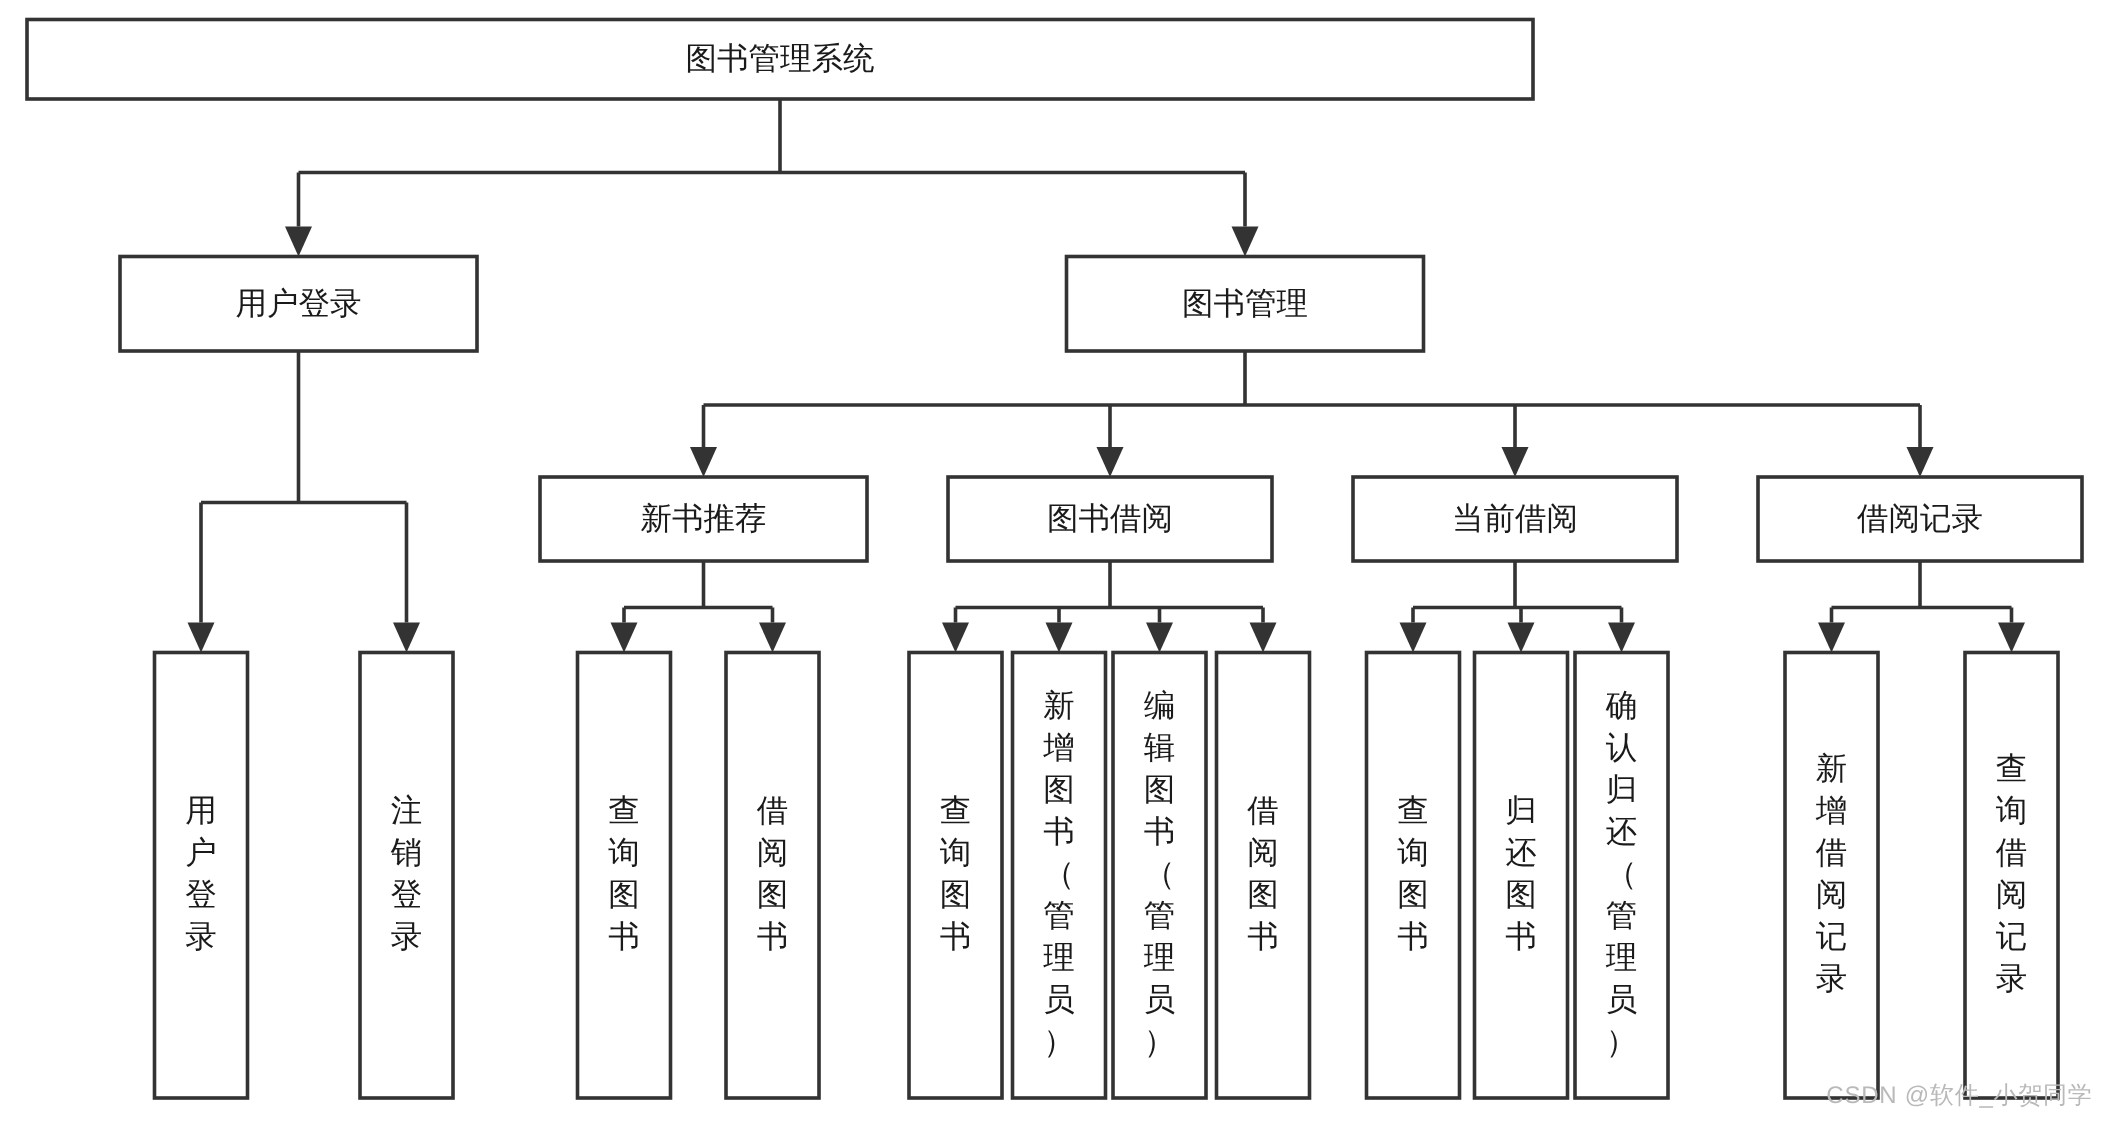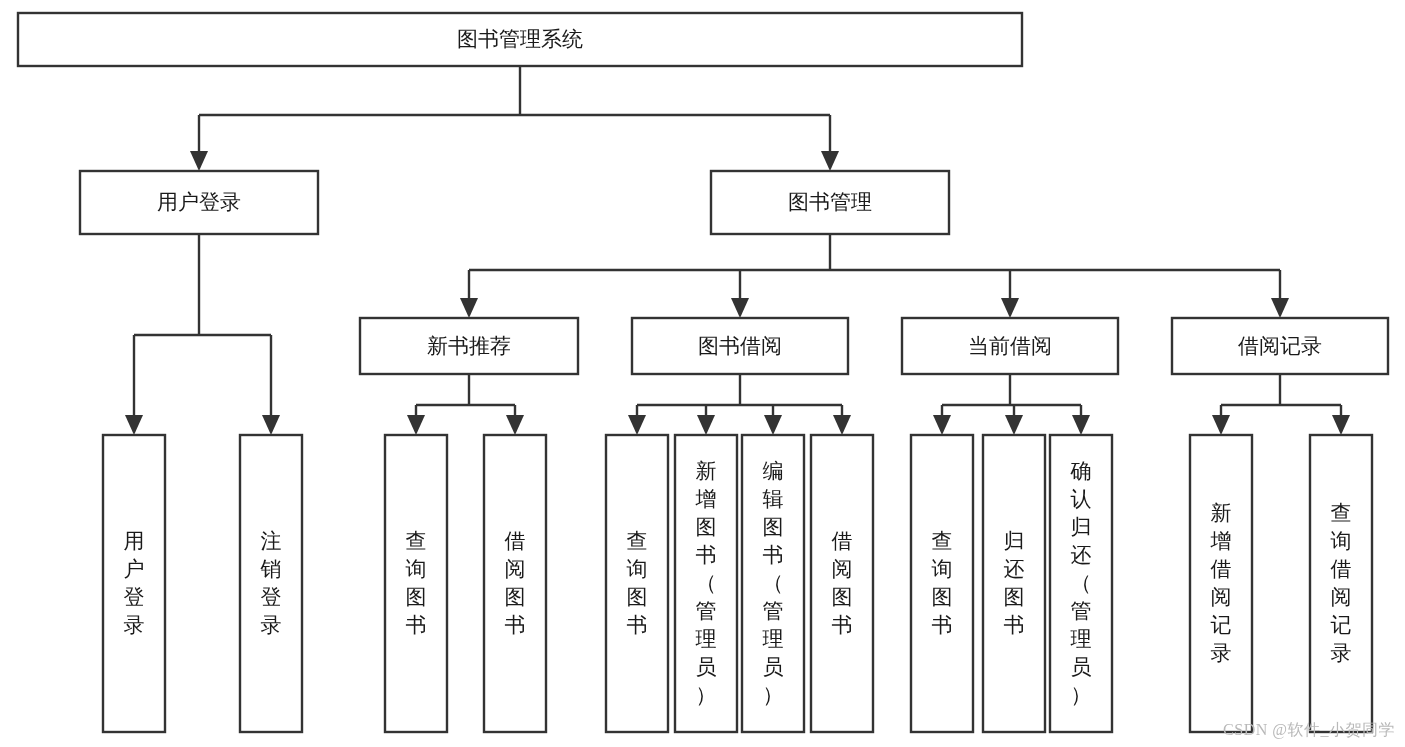--- a/index.html
+++ b/index.html
@@ -55,21 +55,21 @@
     font-family: "Liberation Sans", "DejaVu Sans", sans-serif;
     font-size: 21px;
     text-anchor: middle;
   }
   .watermark-text {
     position: absolute;
     right: 10px;
     bottom: 6px;
     color: #b9b9b9;
     font-size: 16px;
-    font-family: Liberation Serif, serif;
+    font-family: Liberation Sans, sans-serif;
     letter-spacing: 0.5px;
     white-space: nowrap;
     pointer-events: none;
     text-align: right;
   }
 </style>
 </head>
 <body>
 
 <div id="diagram-root">

